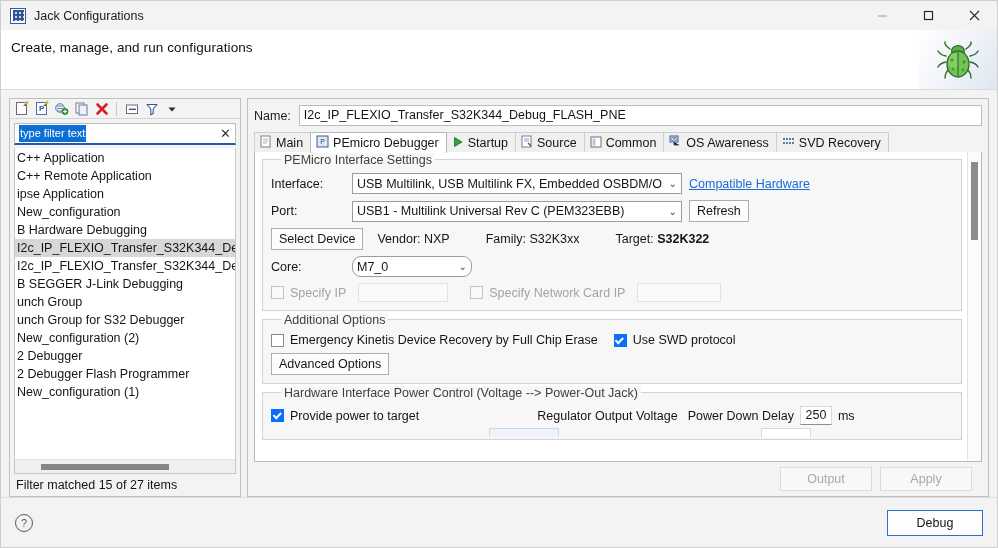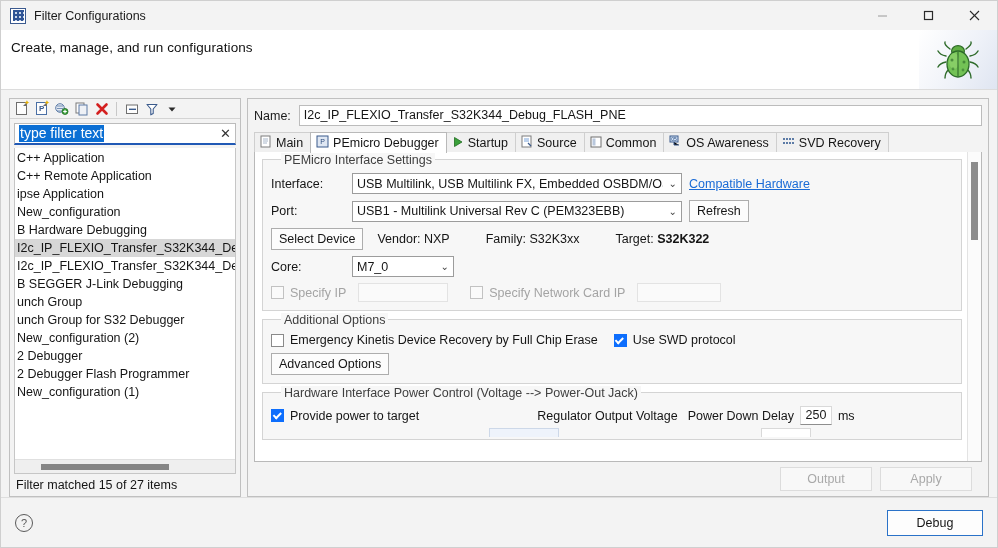--- a/index.html
+++ b/index.html
@@ -103,21 +103,21 @@
   .sparkle { position:absolute; top:0px; right:0px; width:6px;height:6px; color:#e8b207; font-size:7px; line-height:6px;}
   .filterbox-wrap {
     padding:4px 4px 3px 4px; background:#f3f3f3;
   }
   .filterbox {
     height:22px; background:#ffffff;
     border:1px solid #bcbcbc; border-bottom:2px solid #2159b5;
     display:flex; align-items:center; padding:0 4px;
   }
   .filter-val {
-    background:#0b6fd4; color:#ffffff; font-size:14px;
+    background:#0b6fd4; color:#ffffff; font-size:11px;
     padding:1px 1px; line-height:15px;
   }
   .filter-clear { margin-left:auto; font-size:13px; color:#333; line-height:1;}
   .listwrap {
     flex:1; background:#ffffff; margin:0 4px;
     border:1px solid #c6c6c6; border-top:none;
     overflow:hidden; position:relative; min-height:0;
     display:flex; flex-direction:column;
   }
   .list { flex:1; overflow:hidden; padding-top:1px; }
@@ -261,21 +261,21 @@
 </style>
 </head>
 <body>
 
 <div class="window">
 
   <div class="titlebar">
     <div class="title-icon">
       <div class="grid"></div>
     </div>
-    <div class="title-text">Filter Configurations</div>
+    <div class="title-text">Jack Configurations</div>
     <div class="win-btns">
       <div class="win-btn">
         <svg width="11" height="11" viewBox="0 0 11 11">
             <line x1="1" y1="6" x2="10" y2="6" stroke="#9a9a9a" stroke-width="1"></line>
           </svg>
       </div>
       <div class="win-btn">
         <svg width="11" height="11" viewBox="0 0 11 11">
             <rect x="1.5" y="1.5" width="8" height="8" fill="none" stroke="#2a2a2a" stroke-width="1.2"></rect>
           </svg>
@@ -511,21 +511,21 @@
               <button class="btn">Select Device</button>
               <span class="kv">Vendor: NXP</span>
               <span class="kv" style="margin-left:22px;">Family: S32K3xx</span>
               <span class="kv" style="margin-left:22px;">
                 <span>Target: </span><b>S32K322</b>
               </span>
             </div>
 
             <div class="frow">
               <span class="flbl" style="width:74px;">Core:</span>
-              <div class="combo" style="width:102px;">
+              <div class="combo" style="width:120px;border-radius:9px;">
                 <span class="cv">M7_0</span>
                 <span class="carat">⌄</span>
               </div>
             </div>
 
             <div class="frow" style="gap:6px;">
               <span class="cb dis"></span>
               <span class="cblabel dis">Specify IP</span>
               <div class="txtdis" style="width:90px;margin-left:6px;"></div>
               <span class="cb dis" style="margin-left:16px;"></span>

